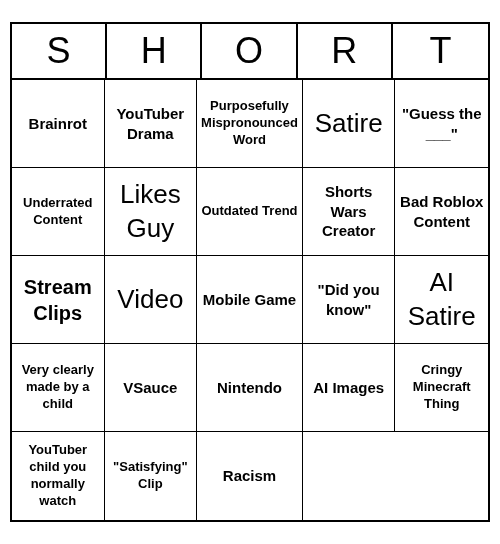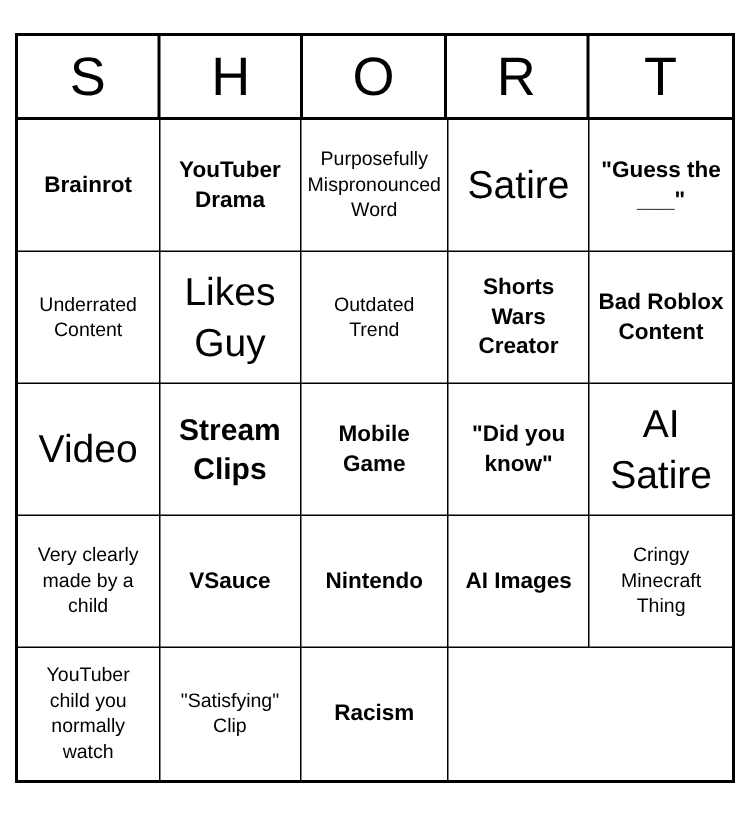--- a/index.html
+++ b/index.html
@@ -61,20 +61,21 @@
     .bingo-cell.xlarge-text {
       font-size: 26px;
       font-weight: normal;
     }
     .bingo-cell.medium-text {
       font-size: 15px;
       font-weight: bold;
     }
     .bingo-cell.smedium-text {
       font-size: 13px;
+      font-weight: bold;
     }
   </style>
 </head>
 <body>
 
 <div class="bingo-card">
   <div class="bingo-header">
   <div class="bingo-header-cell">S</div>
       <div class="bingo-header-cell">H</div>
       <div class="bingo-header-cell">O</div>
@@ -85,22 +86,22 @@
   <div class="bingo-cell medium-text">Brainrot</div>
       <div class="bingo-cell medium-text">YouTuber Drama</div>
       <div class="bingo-cell smedium-text">Purposefully Mispronounced Word</div>
       <div class="bingo-cell xlarge-text">Satire</div>
       <div class="bingo-cell medium-text">"Guess the ___"</div>
       <div class="bingo-cell smedium-text">Underrated Content</div>
       <div class="bingo-cell xlarge-text">Likes Guy</div>
       <div class="bingo-cell smedium-text">Outdated Trend</div>
       <div class="bingo-cell medium-text">Shorts Wars Creator</div>
       <div class="bingo-cell medium-text">Bad Roblox Content</div>
+      <div class="bingo-cell large-text">Stream Clips</div>
       <div class="bingo-cell xlarge-text">Video</div>
-      <div class="bingo-cell large-text">Stream Clips</div>
       <div class="bingo-cell medium-text">Mobile Game</div>
       <div class="bingo-cell medium-text">"Did you know"</div>
       <div class="bingo-cell xlarge-text">AI Satire</div>
       <div class="bingo-cell smedium-text">Very clearly made by a child</div>
       <div class="bingo-cell medium-text">VSauce</div>
       <div class="bingo-cell medium-text">Nintendo</div>
       <div class="bingo-cell medium-text">AI Images</div>
       <div class="bingo-cell smedium-text">Cringy Minecraft Thing</div>
       <div class="bingo-cell smedium-text">YouTuber child you normally watch</div>
       <div class="bingo-cell smedium-text">"Satisfying" Clip</div>

